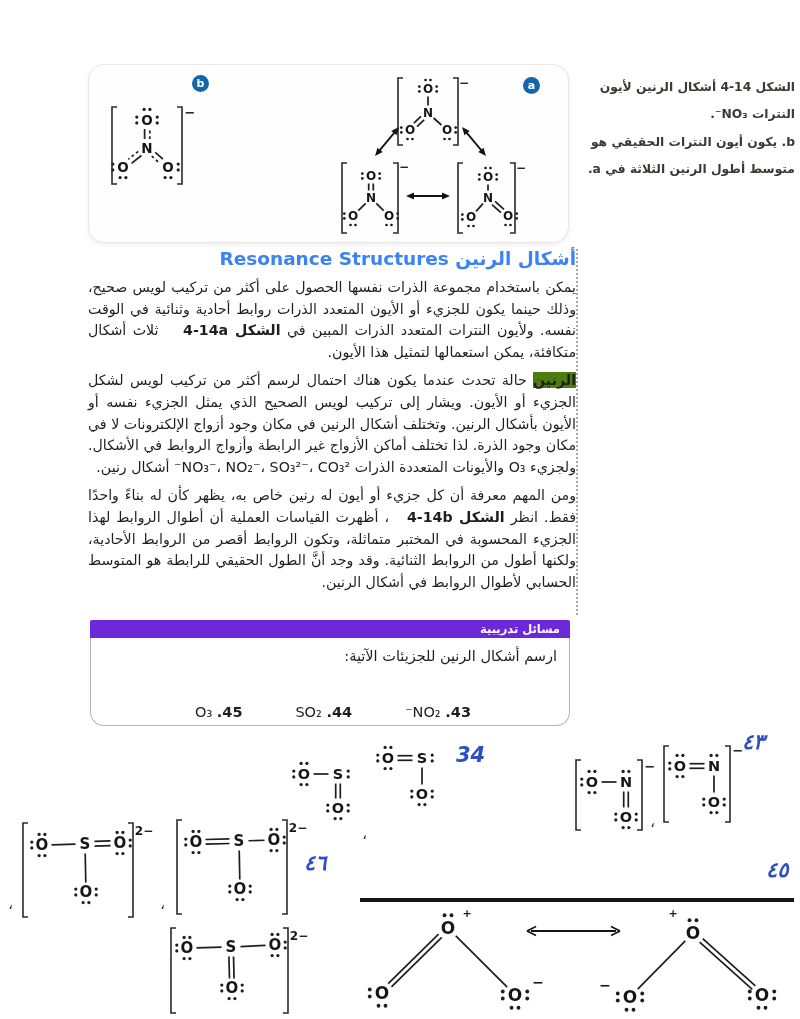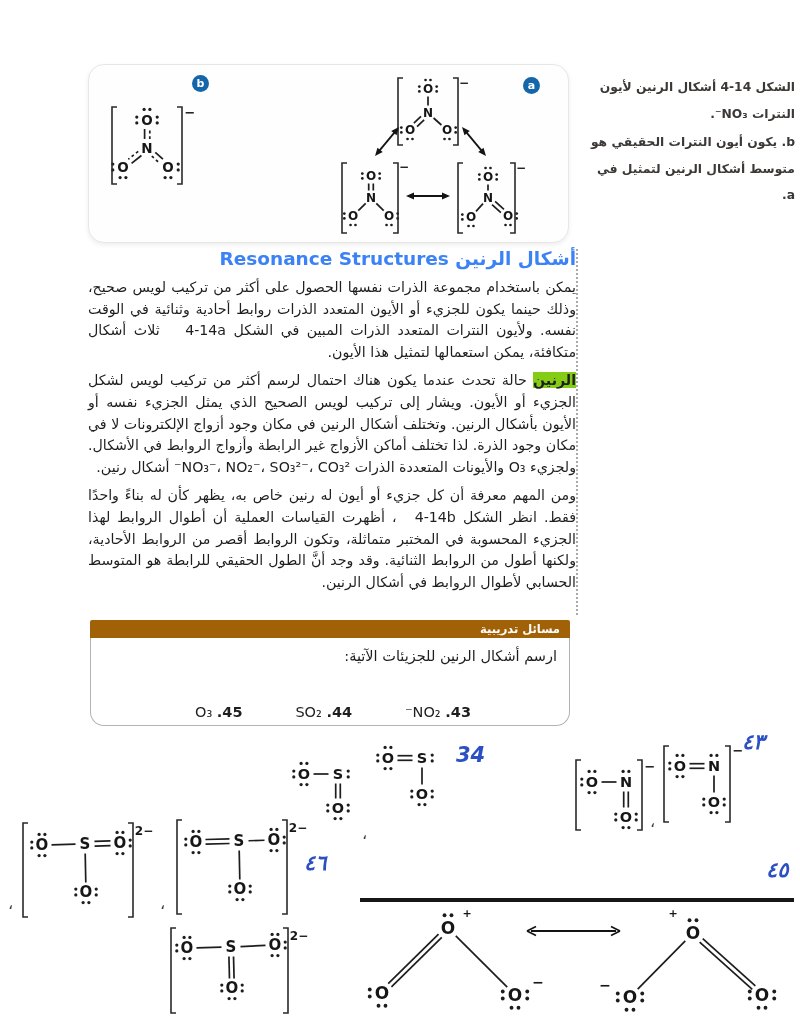--- a/index.html
+++ b/index.html
@@ -12,25 +12,25 @@
         font-size:11px;font-weight:bold;display:flex;align-items:center;justify-content:center;}
   
   .sidebar{position:absolute;left:583px;top:74px;width:212px;direction:rtl;text-align:right;
            font-size:12.3px;font-weight:bold;line-height:26.5px;color:#3b3835;}
   .sidebar p{margin:0 0 2px 0;}
   .sep-dotted{position:absolute;left:576px;top:249px;height:366px;width:0;border-left:2px dotted #a9a9a5;}
   
   .main-col{position:absolute;left:88px;top:248px;width:488px;direction:rtl;text-align:justify;}
   .heading{font-size:18.5px;font-weight:bold;color:#3b82f6;margin:0 0 8px 0;text-align:right;}
   .main-col p{margin:0 0 7px 0;font-size:14.2px;line-height:21.6px;}
-  .figref{font-weight:normal;margin-left:18px;}
-  .hl{background:#84cc16;font-weight:bold;}
+  .figref{font-weight:bold;margin-left:18px;}
+  .hl{background:#4d7c0f;font-weight:bold;}
   
   .pbox{position:absolute;left:90px;top:620px;width:480px;direction:rtl;}
-  .pbox-head{background:#a16207;color:#fff;font-size:11.5px;font-weight:bold;height:18px;
+  .pbox-head{background:#6d28d9;color:#fff;font-size:11.5px;font-weight:bold;height:18px;
              line-height:18px;padding:0 10px;border-radius:2px 2px 0 0;text-align:right;}
   .pbox-body{border:1px solid #b3b3b0;border-top:none;border-radius:0 0 14px 14px;height:88px;
              padding:8px 12px 0 12px;box-sizing:border-box;font-size:14.5px;}
   .pbox-intro{text-align:right;margin:2px 0 12px 0;}
   .prob-row{display:flex;justify-content:space-between;padding:0 86px 0 92px;margin-bottom:12px;}
   .prob-item{white-space:nowrap;margin-top:28px;}
   .prob-num{font-weight:bold;}
   .q46{text-align:right;padding-right:44px;}
   
   .ansnum{position:absolute;color:#2d4fc4;font-size:21px;font-weight:bold;font-style:italic;}
@@ -406,21 +406,21 @@
       <polygon points="450,196 442,199.4 442,192.6" fill="#141414"></polygon>
       <line x1="531" y1="931" x2="616" y2="931" stroke="#141414" stroke-width="1.8"></line>
       <line x1="527" y1="931" x2="536" y2="935.5" stroke="#141414" stroke-width="1.6"></line>
       <line x1="527" y1="931" x2="536" y2="926.5" stroke="#141414" stroke-width="1.6"></line>
       <line x1="620" y1="931" x2="611" y2="935.5" stroke="#141414" stroke-width="1.6"></line>
       <line x1="620" y1="931" x2="611" y2="926.5" stroke="#141414" stroke-width="1.6"></line>
     </svg>
 
   <div class="sidebar">
     <p>الشكل ⁦4-14⁩ أشكال الرنين لأيون النترات NO₃⁻.</p>
-    <p>b. يكون أيون النترات الحقيقي هو متوسط أشكال الرنين لتمثيل في a.</p>
+    <p>b. يكون أيون النترات الحقيقي هو متوسط أطول الرنين الثلاثة في a.</p>
   </div>
 
   <div class="sep-dotted"></div>
 
   <div class="main-col">
     <h2 class="heading">أشكال الرنين Resonance Structures</h2>
     <p><span>يمكن باستخدام مجموعة الذرات نفسها الحصول على أكثر من تركيب لويس صحيح، وذلك حينما يكون للجزيء أو الأيون المتعدد الذرات روابط أحادية وثنائية في الوقت نفسه. ولأيون النترات المتعدد الذرات المبين في </span><span class="figref">الشكل ⁦4-14a⁩</span><span> ثلاث أشكال متكافئة، يمكن استعمالها لتمثيل هذا الأيون.</span></p>
     <p><span class="hl">الرنين</span><span> حالة تحدث عندما يكون هناك احتمال لرسم أكثر من تركيب لويس لشكل الجزيء أو الأيون. ويشار إلى تركيب لويس الصحيح الذي يمثل الجزيء نفسه أو الأيون بأشكال الرنين. وتختلف أشكال الرنين في مكان وجود أزواج الإلكترونات لا في مكان وجود الذرة. لذا تختلف أماكن الأزواج غير الرابطة وأزواج الروابط في الأشكال. ولجزيء O₃ والأيونات المتعددة الذرات NO₃⁻، NO₂⁻، SO₃²⁻، CO₃²⁻ أشكال رنين.</span></p>
     <p><span>ومن المهم معرفة أن كل جزيء أو أيون له رنين خاص به، يظهر كأن له بناءً واحدًا فقط. انظر </span><span class="figref">الشكل ⁦4-14b⁩</span><span>، أظهرت القياسات العملية أن أطوال الروابط لهذا الجزيء المحسوبة في المختبر متماثلة، وتكون الروابط أقصر من الروابط الأحادية، ولكنها أطول من الروابط الثنائية. وقد وجد أنَّ الطول الحقيقي للرابطة هو المتوسط الحسابي لأطوال الروابط في أشكال الرنين.</span></p>
   </div>

